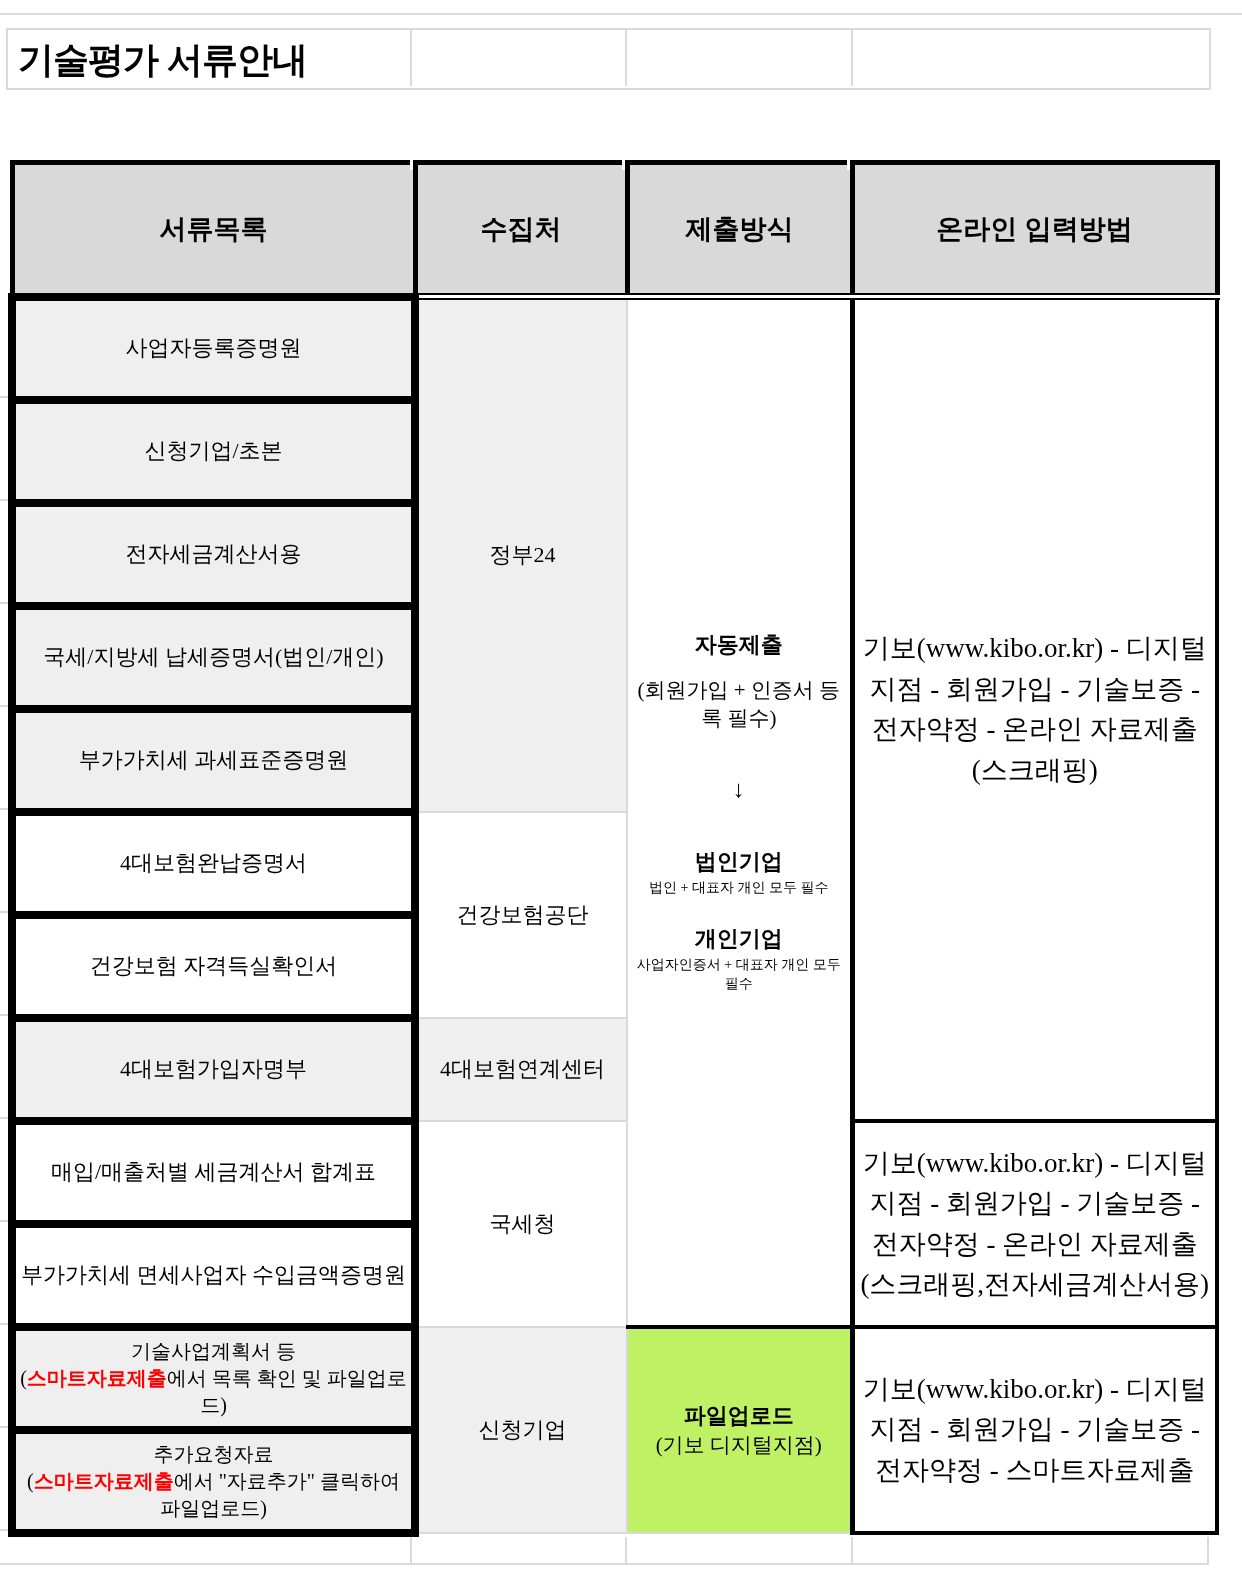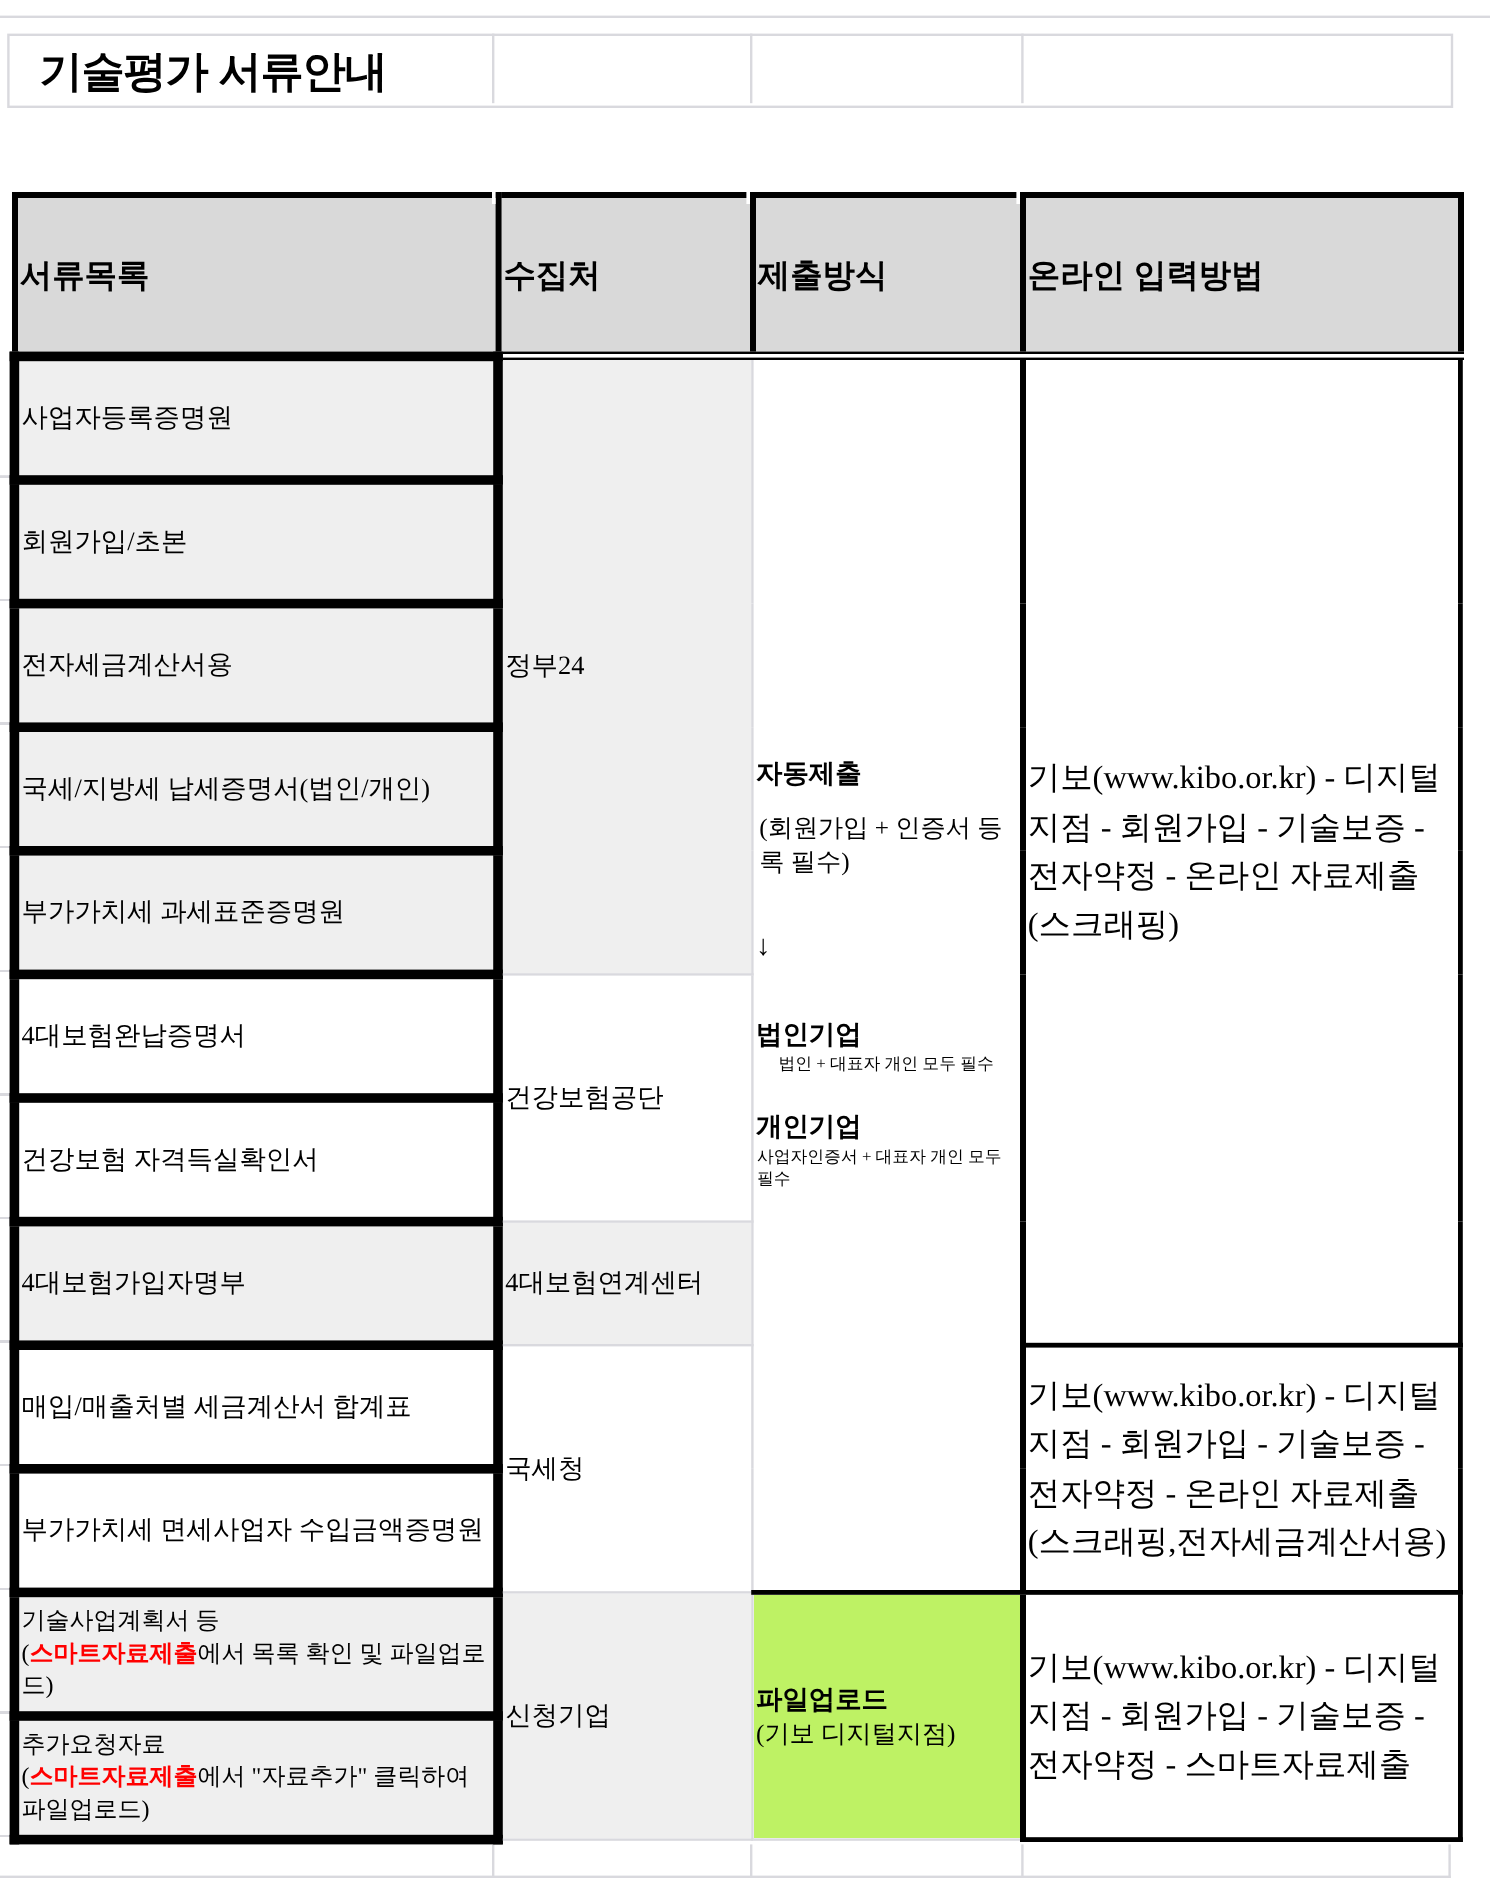--- a/index.html
+++ b/index.html
@@ -15,34 +15,34 @@
   .gl{position:absolute;background:#d9d9de;}
   .gutter-lines{
     position:absolute;left:0;top:396px;width:9px;height:1142px;
     background:repeating-linear-gradient(to bottom,#d9d9de 0 2px,transparent 2px 103px);
   }
   .title-cell-box{
     position:absolute;left:6px;top:28px;width:1201px;height:58px;
     border:2px solid #d9d9de;background:transparent;
   }
   .sheet-title{
-    position:absolute;left:33px;top:36px;
+    position:absolute;left:18px;top:36px;
     font-size:36px;font-weight:bold;letter-spacing:-1px;
     font-family:"Liberation Sans","DejaVu Sans",sans-serif;
     white-space:nowrap;
   }
   
   table.main{
     position:absolute;left:8px;top:160px;
     width:1205px;
     border-collapse:collapse;table-layout:fixed;
   }
   td,th{
     padding:0 2px;
-    text-align:left;vertical-align:middle;
+    text-align:center;vertical-align:middle;
     overflow:hidden;
     font-weight:normal;
   }
   th.hd{
     background:#d9d9d9;
     border:5px solid #000;
     border-bottom:7px double #000;
     font-size:27px;font-weight:bold;
     font-family:"Liberation Sans","DejaVu Sans",sans-serif;
   }
@@ -132,21 +132,21 @@
         <div class="nw1">(회원가입 + 인증서 등록 필수)</div>
         <div class="arrow-glyph">↓</div>
         <div class="bld">법인기업</div>
         <div class="subnote nw2">법인 + 대표자 개인 모두 필수</div>
         <div class="bld gap-top">개인기업</div>
         <div class="subnote nw3">사업자인증서 + 대표자 개인 모두 필수</div>
       </td>
       <td class="onl" rowspan="8">기보(www.kibo.or.kr) - 디지털지점 - 회원가입 - 기술보증 - 전자약정 - 온라인 자료제출(스크래핑)</td>
     </tr>
     <tr style="height:103px">
-      <td class="doc gray">회원가입/초본</td>
+      <td class="doc gray">신청기업/초본</td>
     </tr>
     <tr style="height:103px">
       <td class="doc gray">전자세금계산서용</td>
     </tr>
     <tr style="height:103px">
       <td class="doc gray">국세/지방세 납세증명서(법인/개인)</td>
     </tr>
     <tr style="height:103px">
       <td class="doc gray">부가가치세 과세표준증명원</td>
     </tr>

